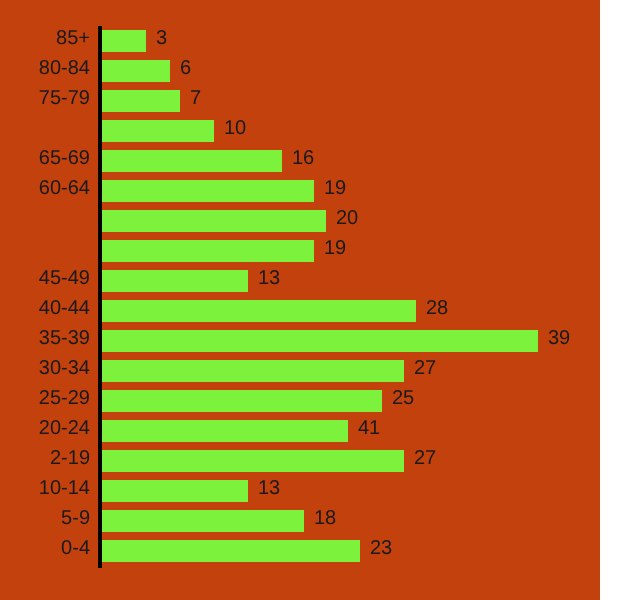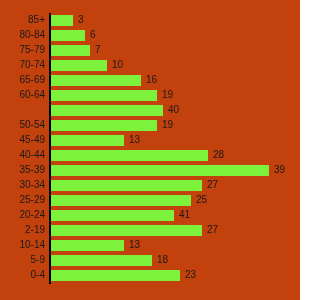--- a/index.html
+++ b/index.html
@@ -86,40 +86,38 @@
           <div class="cat-label" style="color: rgb(26, 26, 26);">80-84</div>
           <div class="bar" style="left: 51px; width: 34px; height: 11px; background: rgb(124, 242, 60);"></div>
           <div class="value-label" style="left: 90px; color: rgb(26, 26, 26);">6</div>
         </div>
         <div class="bar-row" style="top: 45px; padding-left: 36px;">
           <div class="cat-label" style="color: rgb(26, 26, 26);">75-79</div>
           <div class="bar" style="left: 51px; width: 39px; height: 11px; background: rgb(124, 242, 60);"></div>
           <div class="value-label" style="left: 95px; color: rgb(26, 26, 26);">7</div>
         </div>
         <div class="bar-row" style="top: 60px;">
-          <div class="cat-label" style="color: rgb(26, 26, 26);">70-74</div>
           <div class="bar" style="left: 51px; width: 56px; height: 11px; background: rgb(124, 242, 60);"></div>
           <div class="value-label" style="left: 112px; color: rgb(26, 26, 26);">10</div>
         </div>
         <div class="bar-row" style="top: 75px;">
           <div class="cat-label" style="color: rgb(26, 26, 26);">65-69</div>
           <div class="bar" style="left: 51px; width: 90px; height: 11px; background: rgb(124, 242, 60);"></div>
           <div class="value-label" style="left: 146px; color: rgb(26, 26, 26);">16</div>
         </div>
         <div class="bar-row" style="top: 90px;">
           <div class="cat-label" style="color: rgb(26, 26, 26);">60-64</div>
           <div class="bar" style="left: 51px; width: 106px; height: 11px; background: rgb(124, 242, 60);"></div>
           <div class="value-label" style="left: 162px; color: rgb(26, 26, 26);">19</div>
         </div>
         <div class="bar-row" style="top: 105px;">
           <div class="bar" style="left: 51px; width: 112px; height: 11px; background: rgb(124, 242, 60);"></div>
-          <div class="value-label" style="left: 168px; color: rgb(26, 26, 26);">40</div>
+          <div class="value-label" style="left: 168px; color: rgb(26, 26, 26);">20</div>
         </div>
         <div class="bar-row" style="top: 120px;">
-          <div class="cat-label" style="color: rgb(26, 26, 26);">50-54</div>
           <div class="bar" style="left: 51px; width: 106px; height: 11px; background: rgb(124, 242, 60);"></div>
           <div class="value-label" style="left: 162px; color: rgb(26, 26, 26);">19</div>
         </div>
         <div class="bar-row" style="top: 135px;">
           <div class="cat-label" style="color: rgb(26, 26, 26);">45-49</div>
           <div class="bar" style="left: 51px; width: 73px; height: 11px; background: rgb(124, 242, 60);"></div>
           <div class="value-label" style="left: 129px; color: rgb(26, 26, 26);">13</div>
         </div>
         <div class="bar-row" style="top: 150px;">
           <div class="cat-label" style="color: rgb(26, 26, 26);">40-44</div>

